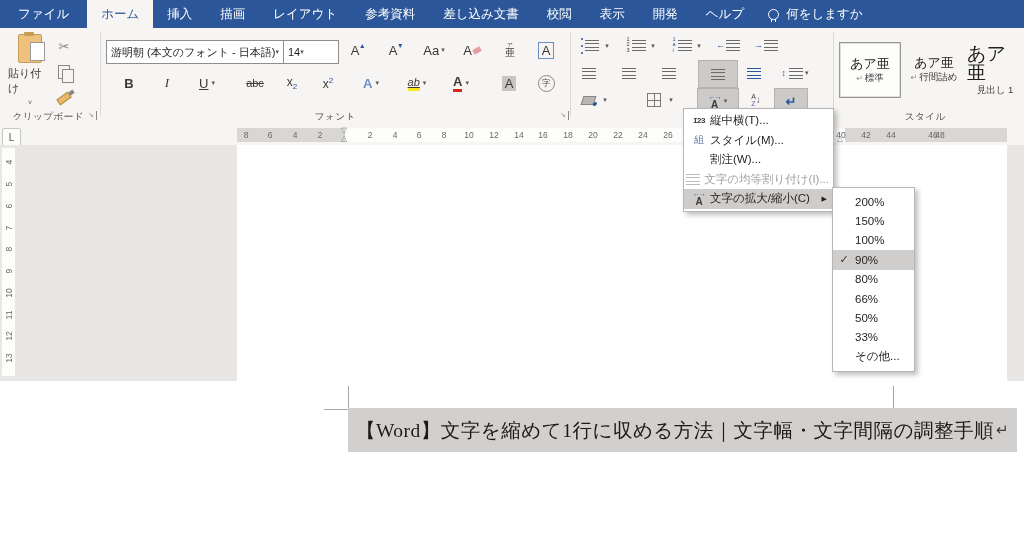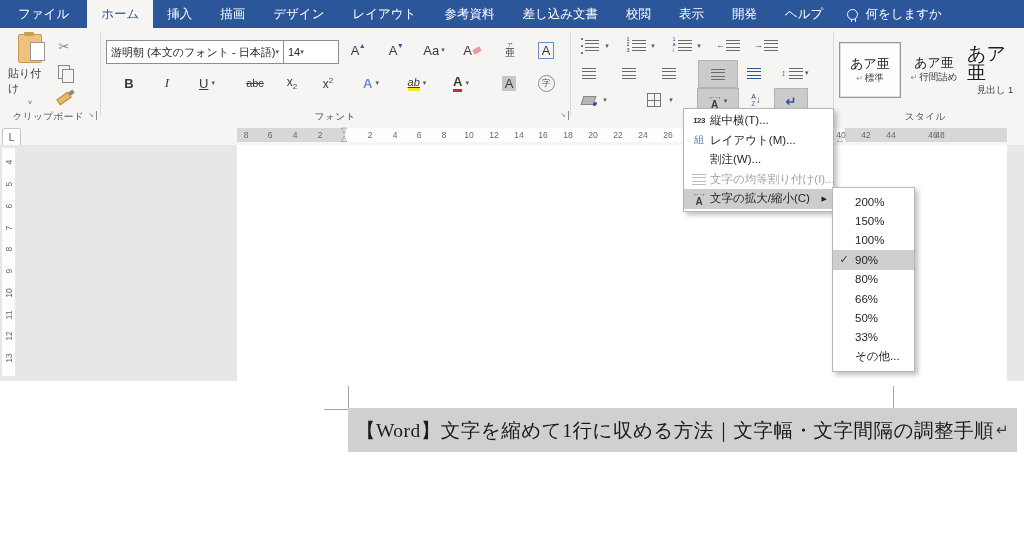--- a/index.html
+++ b/index.html
@@ -92,41 +92,40 @@
      padding:0 8px;font-family:"Liberation Serif",serif;font-size:19.5px;color:#1b1a19;white-space:nowrap;letter-spacing:0.5px;}
   .pmark{font-family:"Liberation Sans",sans-serif;font-size:15px;color:#3b3a39;margin-left:2px;}
   
   .menu{position:absolute;left:683px;top:108px;width:149px;background:#fff;border:1px solid #b8b6b4;
      box-shadow:3px 3px 5px rgba(0,0,0,.25);padding:2px 0;z-index:10;font-size:11.5px;color:#201f1e;}
   .mrow{height:19.5px;display:flex;align-items:center;padding:0 4px 0 4px;}
   .mrow .mic{width:22px;display:flex;align-items:center;justify-content:center;flex:none;}
   .mrow .mlabel{flex:1;white-space:nowrap;}
   .mrow .marr{font-size:7px;color:#201f1e;margin-right:2px;}
   .mrow.hl{background:#cfcdcc;}
-  .mrow.dis{color:#a19f9d;}
+  .mrow.dis{color:#a19f9d;justify-content:flex-end;}
   .ic123{font-size:8px;color:#3b3a39;letter-spacing:-0.5px;font-weight:bold;}
   .ickumi{font-size:10px;color:#5a78a8;}
   .submenu{position:absolute;left:832px;top:187px;width:81px;background:#fff;border:1px solid #b8b6b4;
      box-shadow:3px 3px 5px rgba(0,0,0,.25);padding:4px 0;z-index:11;font-size:11.5px;color:#201f1e;}
   .srow{height:19.4px;display:flex;align-items:center;}
   .srow .chk{width:22px;text-align:center;font-size:11px;color:#3b3a39;flex:none;}
   .srow.hl{background:#d0cecd;}
 </style>
 </head>
 <body>
 
 <div class="screen">
 
   <div class="tabbar">
     <div class="tab file">ファイル</div>
     <div class="tab active">ホーム</div>
     <div style="display:flex" id="other-tabs">
         <div class="tab">挿入</div>
         <div class="tab">描画</div>
-        <div class="tab">デザイン</div>
         <div class="tab">レイアウト</div>
         <div class="tab">参考資料</div>
         <div class="tab">差し込み文書</div>
         <div class="tab">校閲</div>
         <div class="tab">表示</div>
         <div class="tab">開発</div>
         <div class="tab">ヘルプ</div>
       </div>
     <div class="tellme">
       <span class="bulb"></span>
@@ -390,21 +389,21 @@
       <div class="mrow">
         <span class="mic">
           <span class="ic123">1̈23</span>
         </span>
         <span class="mlabel">縦中横(T)...</span>
       </div>
       <div class="mrow">
         <span class="mic">
           <span class="ickumi">組</span>
         </span>
-        <span class="mlabel">レイアウト(M)...</span>
+        <span class="mlabel">スタイル(M)...</span>
       </div>
       <div class="mrow">
         <span class="mic"></span>
         <span class="mlabel">割注(W)...</span>
       </div>
       <div class="mrow dis">
         <span class="mic">
           <span class="li" style="opacity:.45"></span>
         </span>
         <span class="mlabel">文字の均等割り付け(I)...</span>

